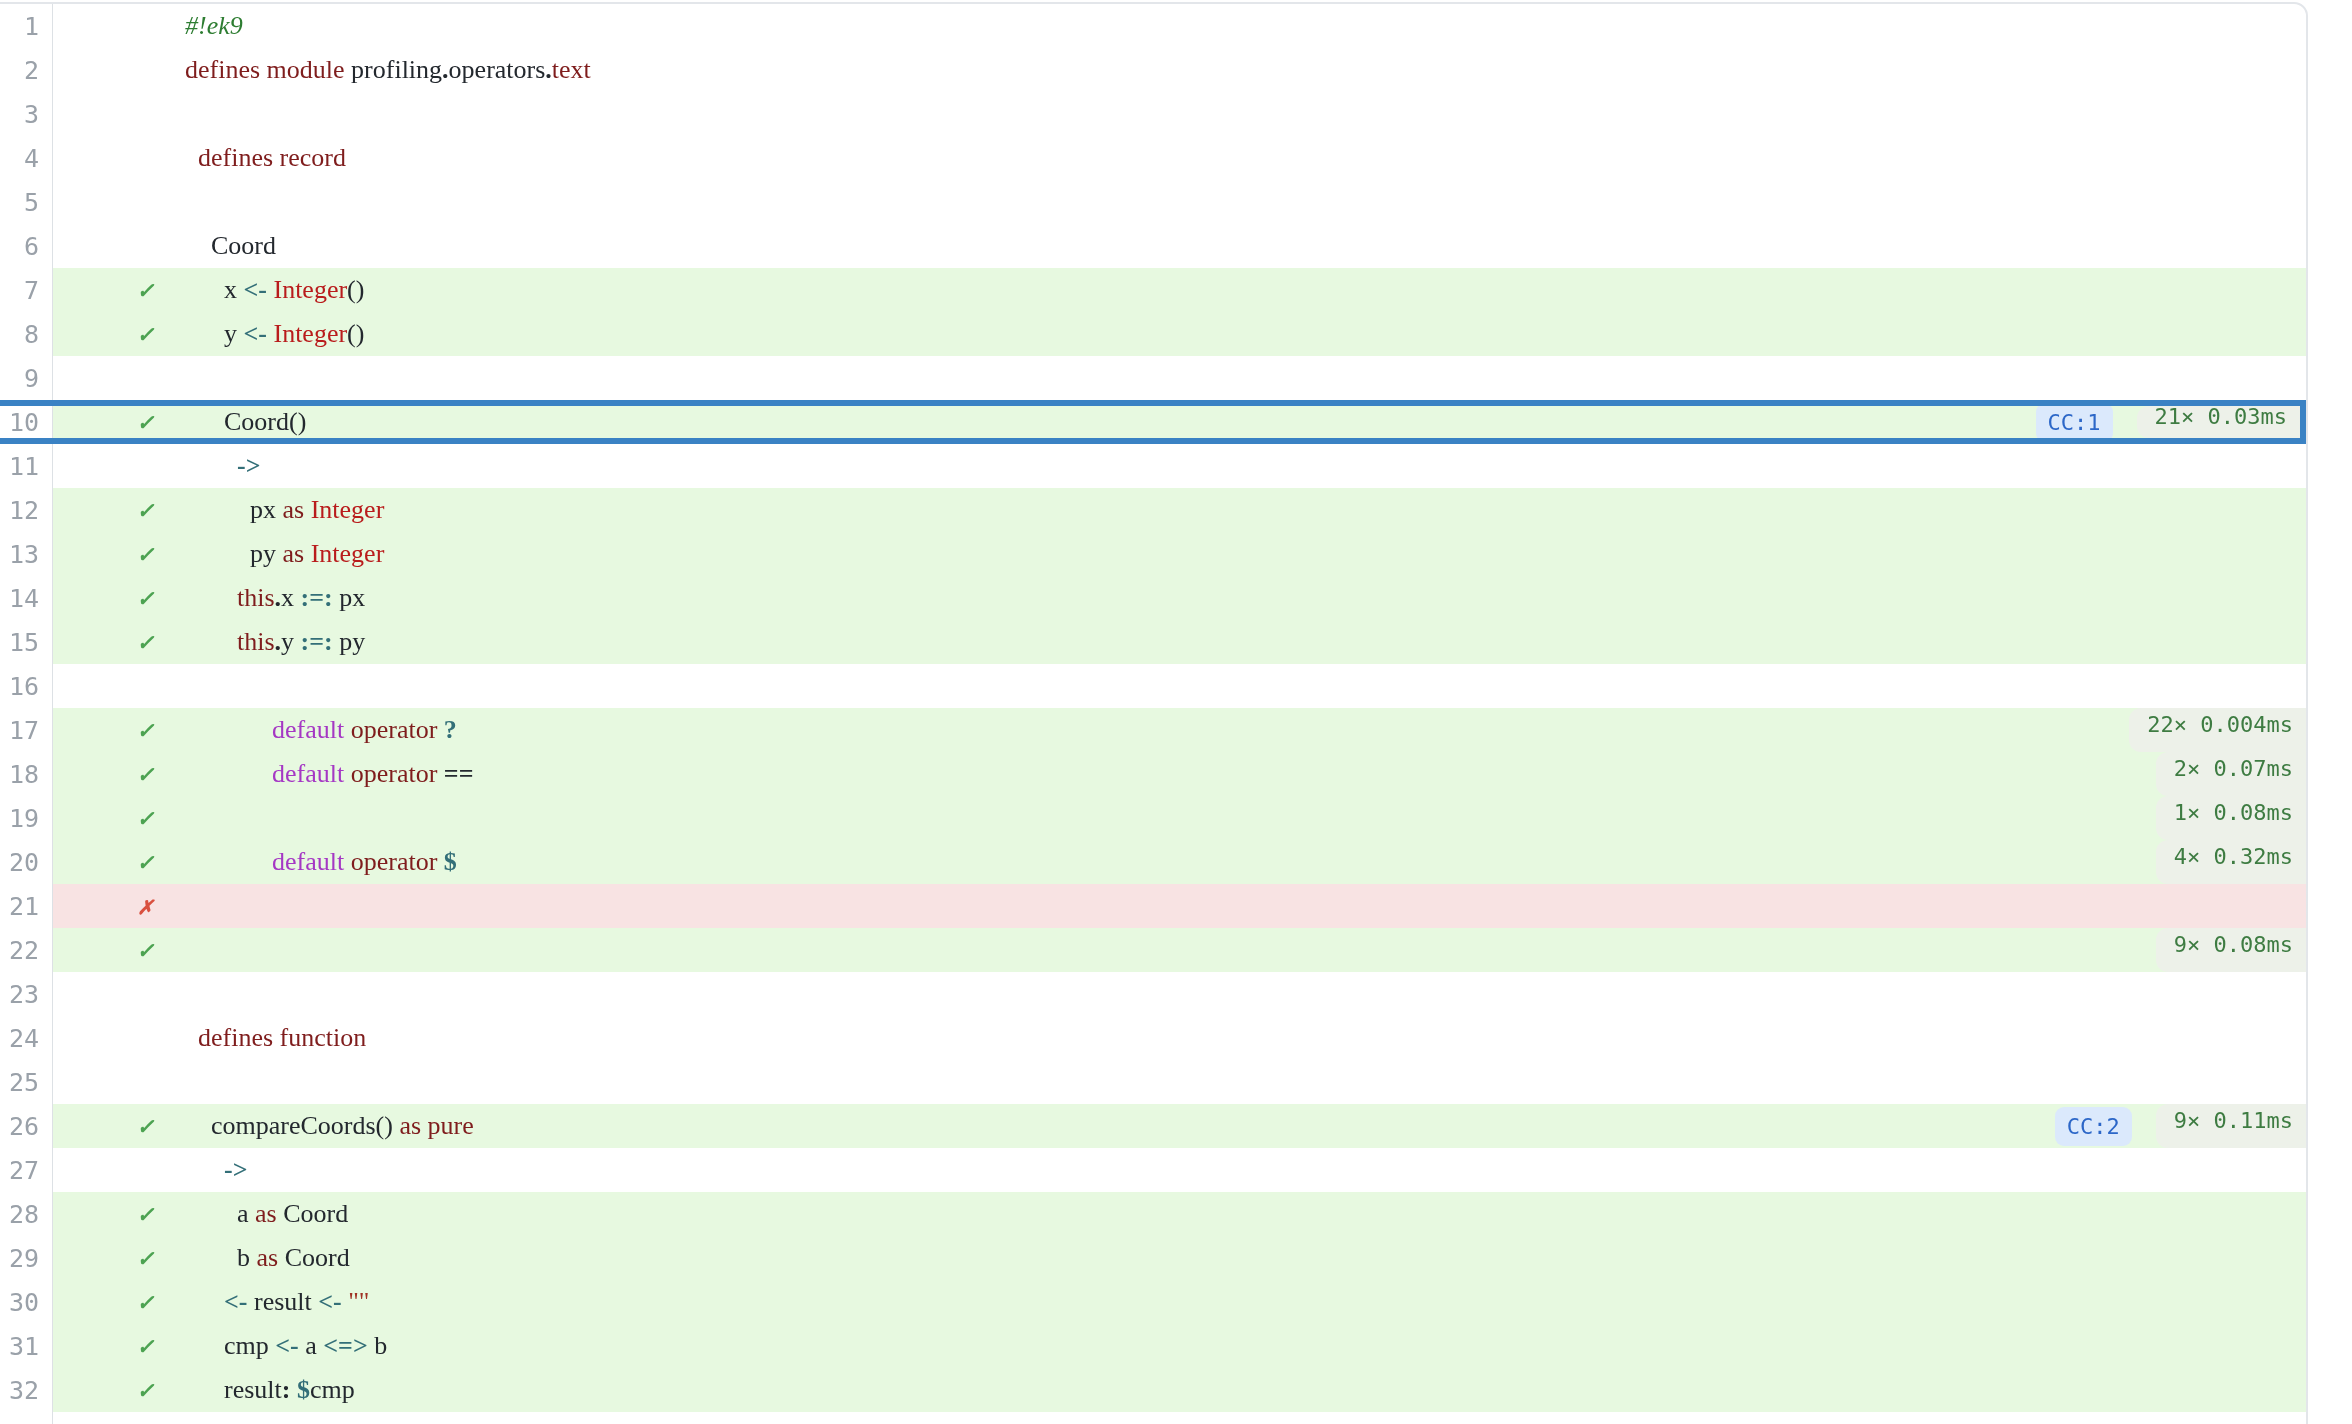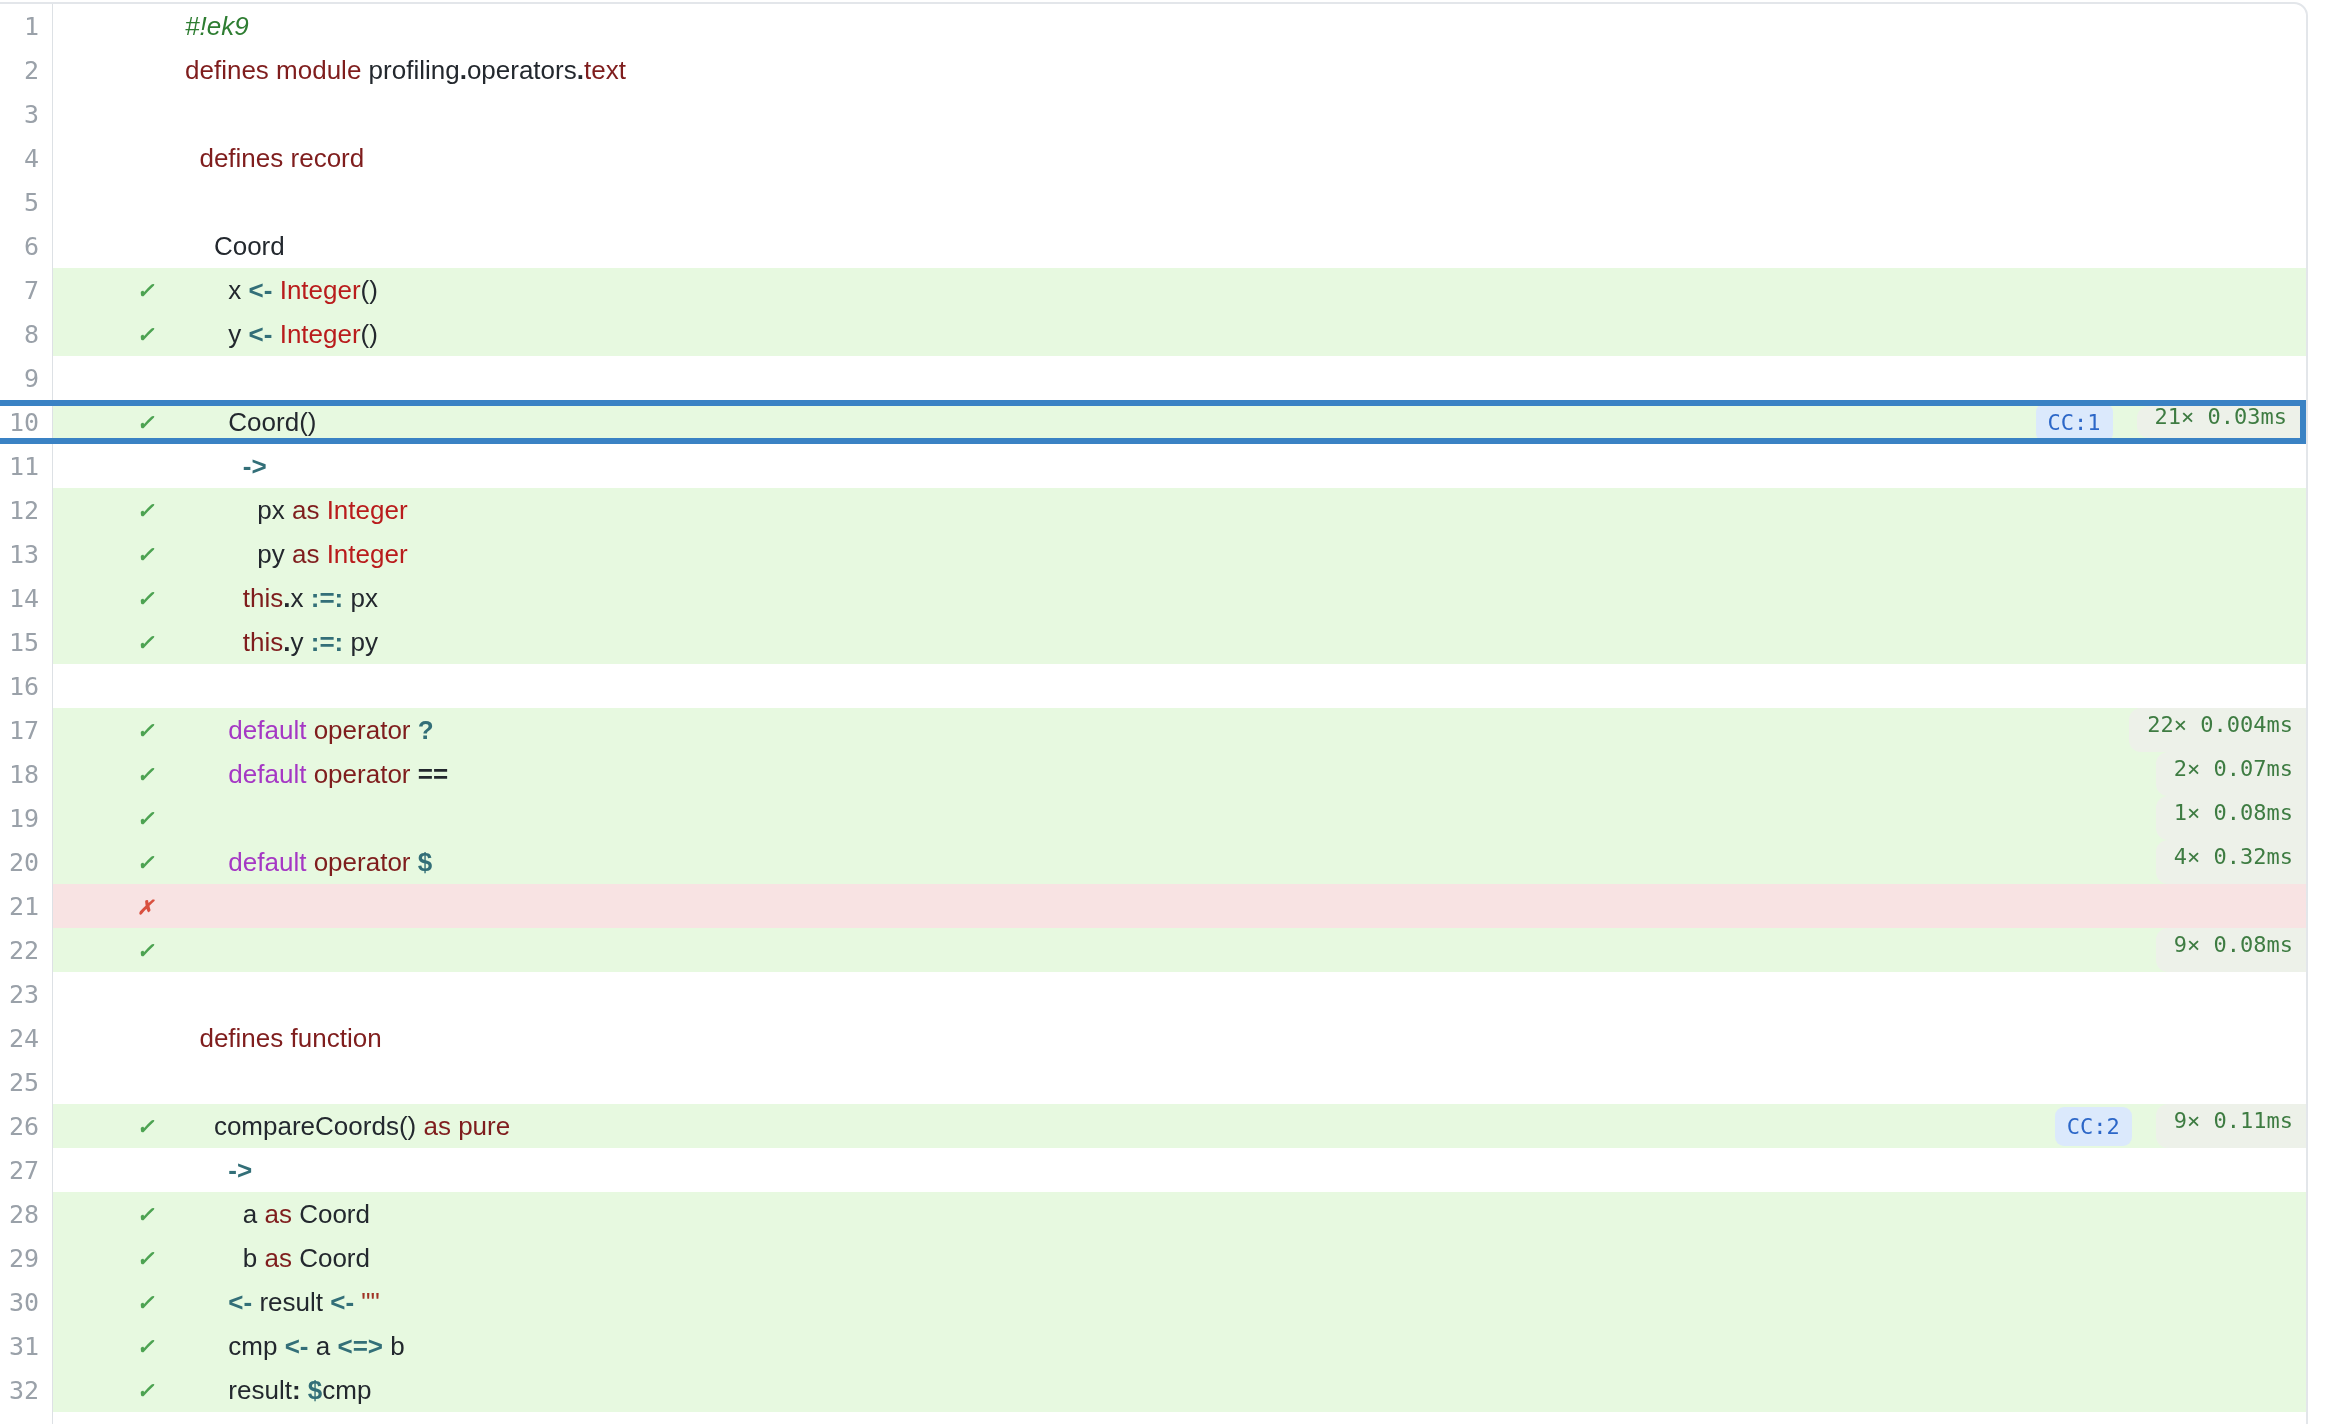--- a/index.html
+++ b/index.html
@@ -13,25 +13,25 @@
                   border-right:6px solid #3a82c4; }
   .gutter { flex:0 0 65px; display:flex; align-items:center; justify-content:flex-end;
             padding-right:13px; color:#9aa1a9; font-size:25px;
             border-right:1px solid #dde1e5; background:#fff; }
   .code-area { flex:1 1 auto; position:relative; display:flex; align-items:center; overflow:hidden; }
   .bg-green .code-area { background:#e7f9e0; }
   .bg-pink  .code-area { background:#f8e3e3; }
   .mark { position:absolute; left:85px; font-size:24px; font-style:italic; font-weight:bold; }
   .mark.check { color:#4da352; }
   .mark.cross { color:#d9503f; }
-  .code { font-family:Liberation Sans, sans-serif; font-size:26px; line-height:1;
+  .code { font-family:Liberation Serif, serif; font-size:26px; line-height:1;
           padding-left:132px; white-space:pre; }
   .tok-sheb { color:#2e7d32; font-style:italic; }
   .tok-kw   { color:#7f1d1d; }
-  .tok-mod  { color:#a538c4; }
+  .tok-mod  { color:#a538c4;margin-left:48px; }
   .tok-op   { color:#336f78; font-weight:bold; }
   .tok-type { color:#b91c1c; }
   .tok-pl   { color:#23282e; }
   .tok-dot  { color:#23282e; font-weight:bold; }
   .tok-bop  { color:#23282e; font-weight:bold; }
   .tok-str  { color:#a03325; }
   .right { position:absolute; right:0; top:0; bottom:0; display:flex;
            align-items:center; gap:24px; }
   .timing { align-self:stretch; display:flex; align-items:center;
             background:#edf1e9; color:#3e7c42; font-size:22px;

